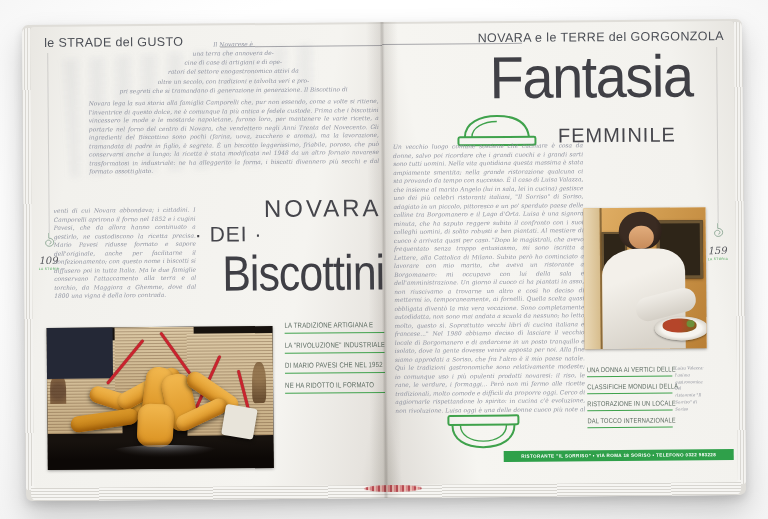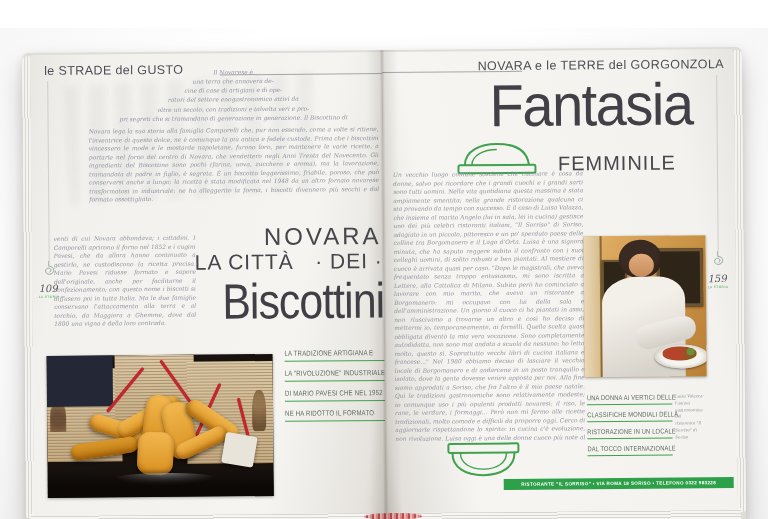--- a/index.html
+++ b/index.html
@@ -1,18 +1,18 @@
 <!DOCTYPE html>
 <html><head>
 <meta charset="utf-8">
 <style>
   html,body{margin:0;padding:0;}
   body{width:768px;height:519px;background:#ffffff;overflow:hidden;
        font-family:"Liberation Sans",sans-serif;position:relative;}
-  .scene{position:absolute;inset:0;background:radial-gradient(ellipse at 50% 45%,#ffffff 60%,#f4f4f4 100%);margin-top:28px;}
+  .scene{position:absolute;inset:0;background:radial-gradient(ellipse at 50% 45%,#ffffff 60%,#f4f4f4 100%);}
 
   
   .book{position:absolute;left:24px;top:22px;width:720px;height:476px;
         transform:rotate(-0.5deg);border-radius:6px;background:#dfddd8;
         box-shadow:0 16px 30px rgba(0,0,0,0.20),0 4px 10px rgba(0,0,0,0.12);}
   .edge-bottom{position:absolute;left:5px;right:5px;bottom:0;height:15px;border-radius:0 0 6px 6px;
         background:repeating-linear-gradient(to bottom,#f6f5f2 0 2px,#d7d5d0 2px 3px);}
   .edge-left{position:absolute;left:0;top:3px;bottom:11px;width:9px;border-radius:5px 0 0 3px;
         background:repeating-linear-gradient(to right,#f4f3f0 0 2px,#d9d7d2 2px 3px);}
   .edge-right{position:absolute;right:0;top:3px;bottom:11px;width:9px;border-radius:0 5px 3px 0;
@@ -140,21 +140,20 @@
           <div>ratori del settore enogastronomico attivi da</div>
           <div>oltre un secolo, con tradizioni e talvolta veri e pro-</div>
           <div>pri segreti che si tramandano di generazione in generazione. Il Biscottino di</div>
         </div>
 
         <div class="bodytxt lmain">Novara lega la sua storia alla famiglia Camporelli che, pur non essendo, come a volte si ritiene, l'inventrice di questo dolce, ne è comunque la più antica e fedele custode. Prima che i biscottini vincessero le mode e le mostarde napoletane, furono loro, per mantenere le varie ricette, a portarle nel forno del centro di Novara, che vendettero negli Anni Trenta del Novecento. Gli ingredienti del Biscottino sono pochi (farina, uova, zucchero e aroma), ma la lavorazione, tramandata di padre in figlio, è segreta. È un biscotto leggerissimo, friabile, poroso, che può conservarsi anche a lungo; la ricetta è stata modificata nel 1948 da un altro fornaio novarese trasformatosi in industriale: ne ha alleggerito la forma, i biscotti divennero più secchi e dal formato assottigliato.</div>
         <div class="bodytxt lwrap">venti di cui Novara abbondava; i cittadini. I Camporelli aprirono il forno nel 1852 e i cugini Pavesi, che da allora hanno continuato a gestirlo, ne custodiscono la ricetta precisa. Mario Pavesi ridusse formato e sapore dell'originale, anche per facilitarne il confezionamento; con questo nome i biscotti si diffusero poi in tutta Italia. Ma le due famiglie conservano l'attaccamento alla terra e al torchio, da Maggiora a Ghemme, dove dal 1800 una vigna è della loro contrada.</div>
 
         <div class="t-novara">NOVARA</div>
         <div class="t-citta">
-          <span>LA CITTÀ</span>
           <span>· DEI ·</span>
         </div>
         <div class="t-bisc">Biscottini</div>
 
         <div class="lsf">
           <div class="sf-line">LA TRADIZIONE ARTIGIANA E</div>
           <div class="sf-line">LA "RIVOLUZIONE" INDUSTRIALE</div>
           <div class="sf-line">DI MARIO PAVESI CHE NEL 1952</div>
           <div class="sf-line">NE HA RIDOTTO IL FORMATO</div>
         </div>

